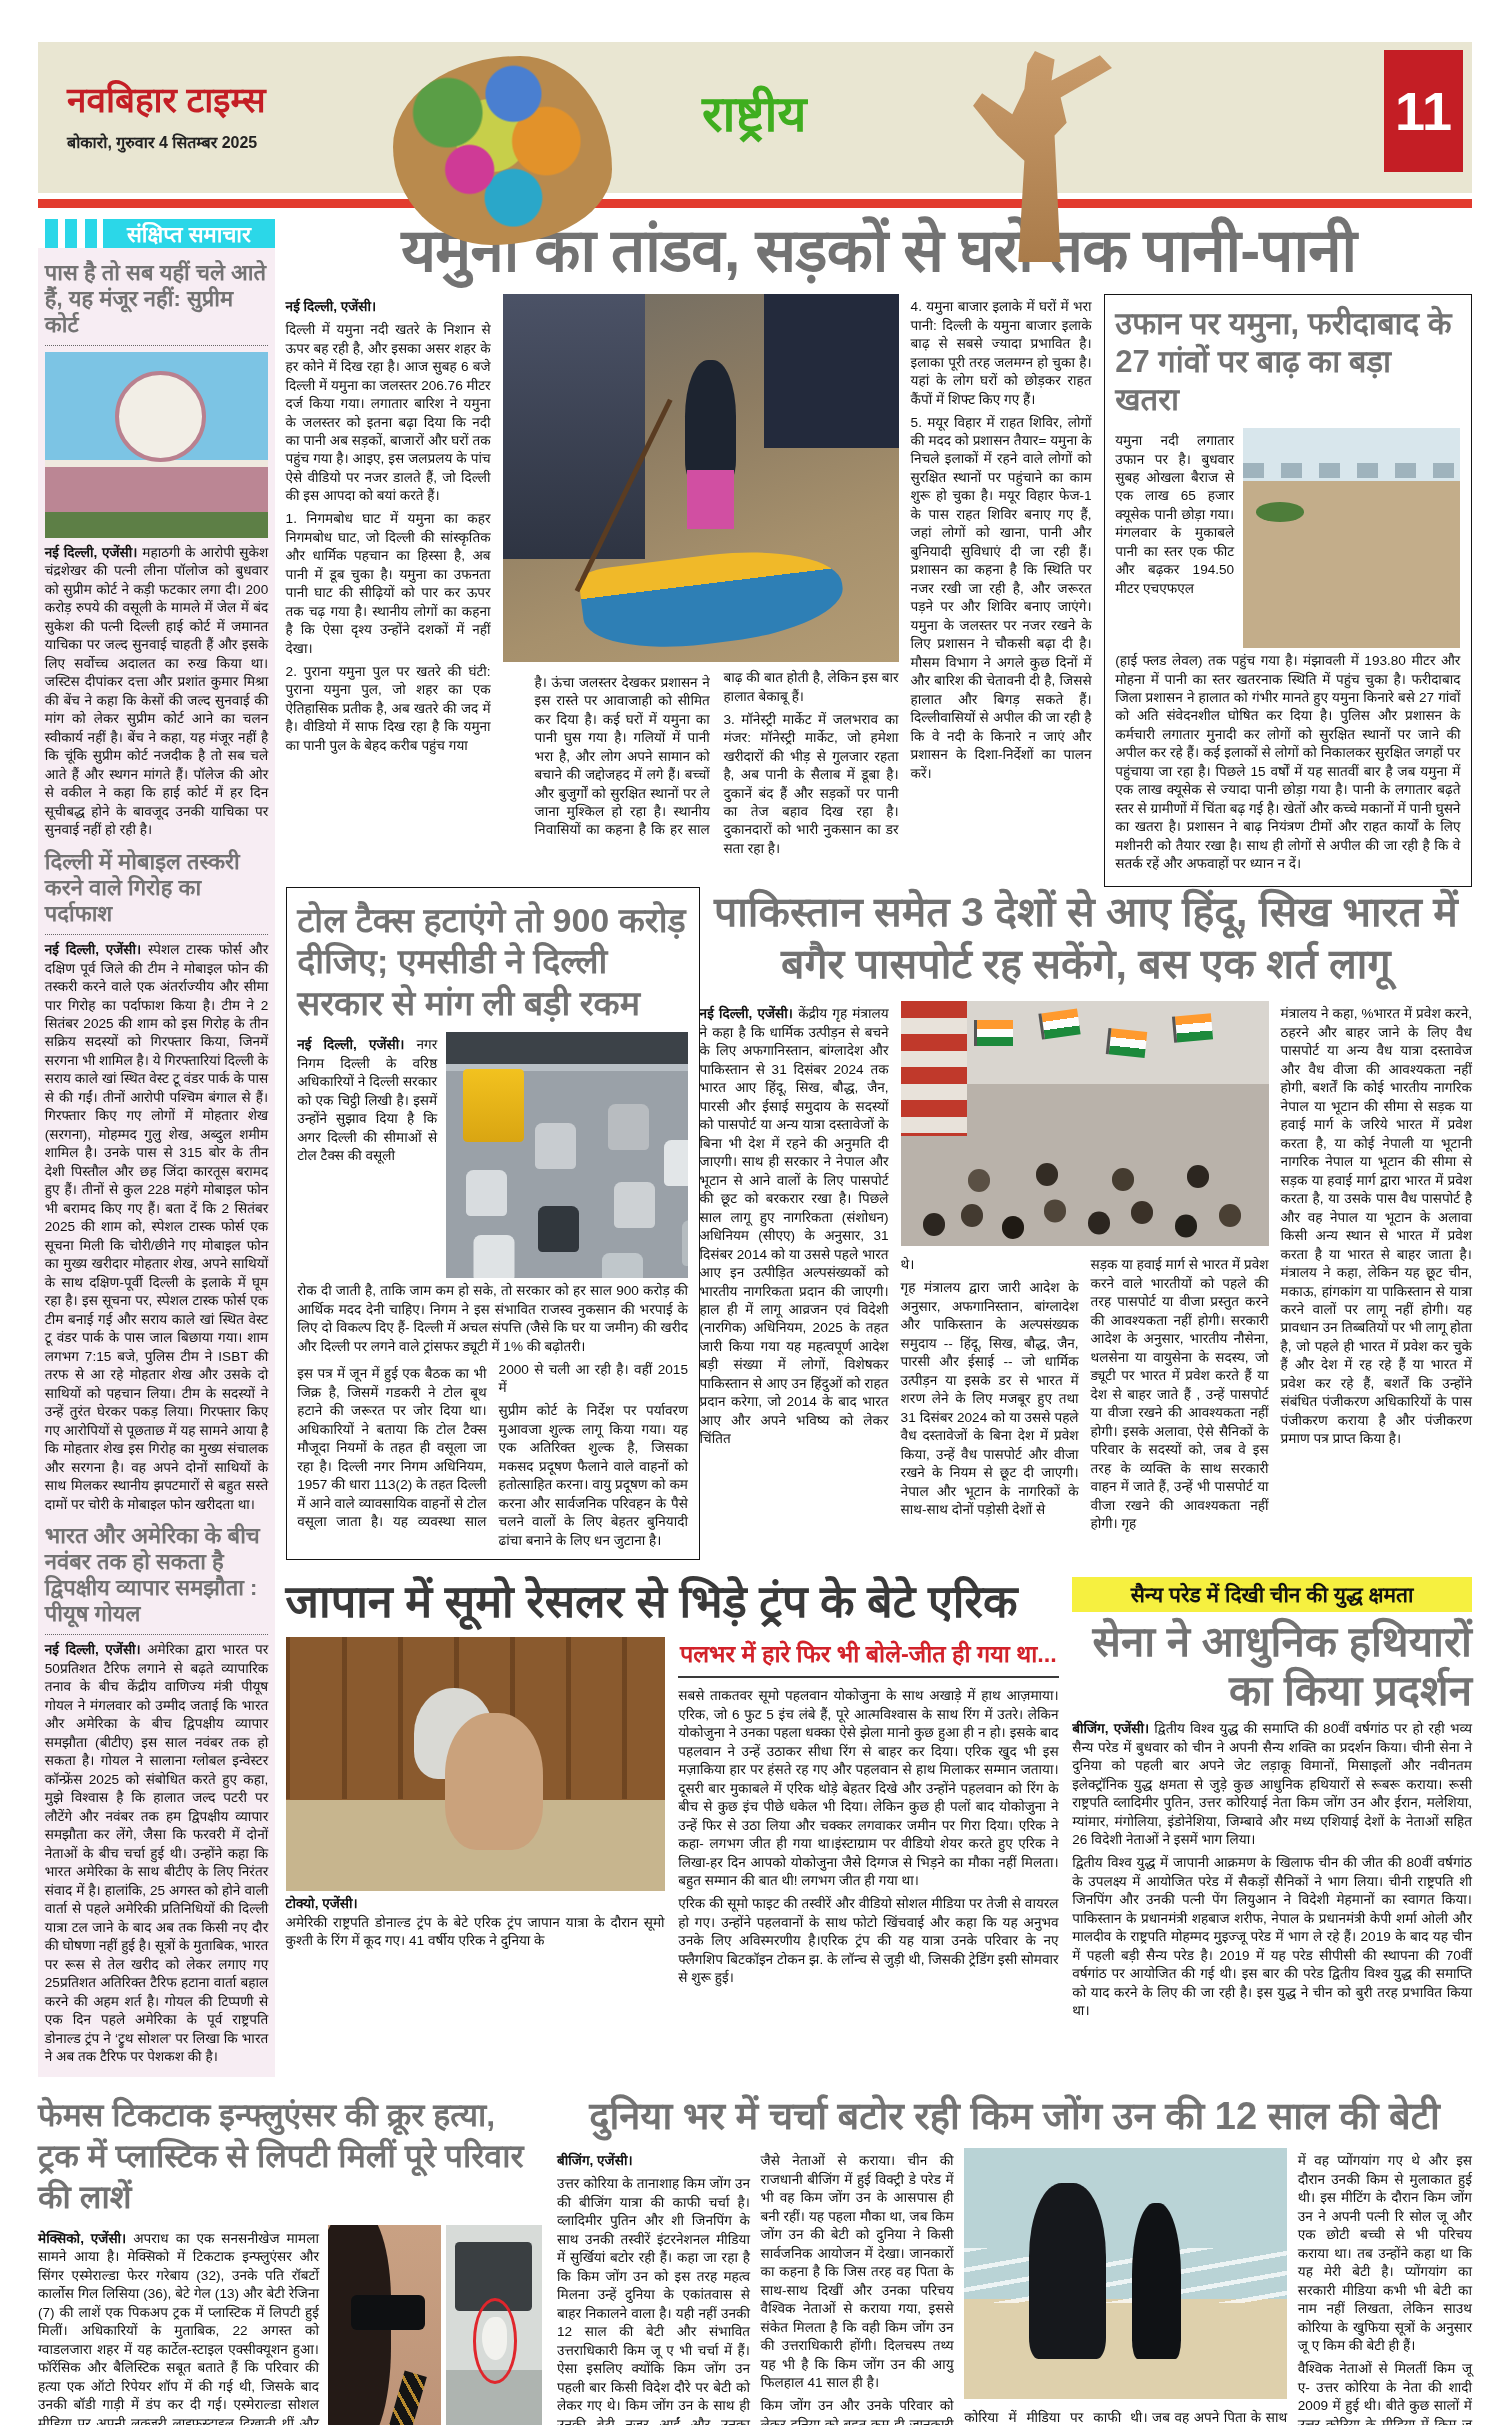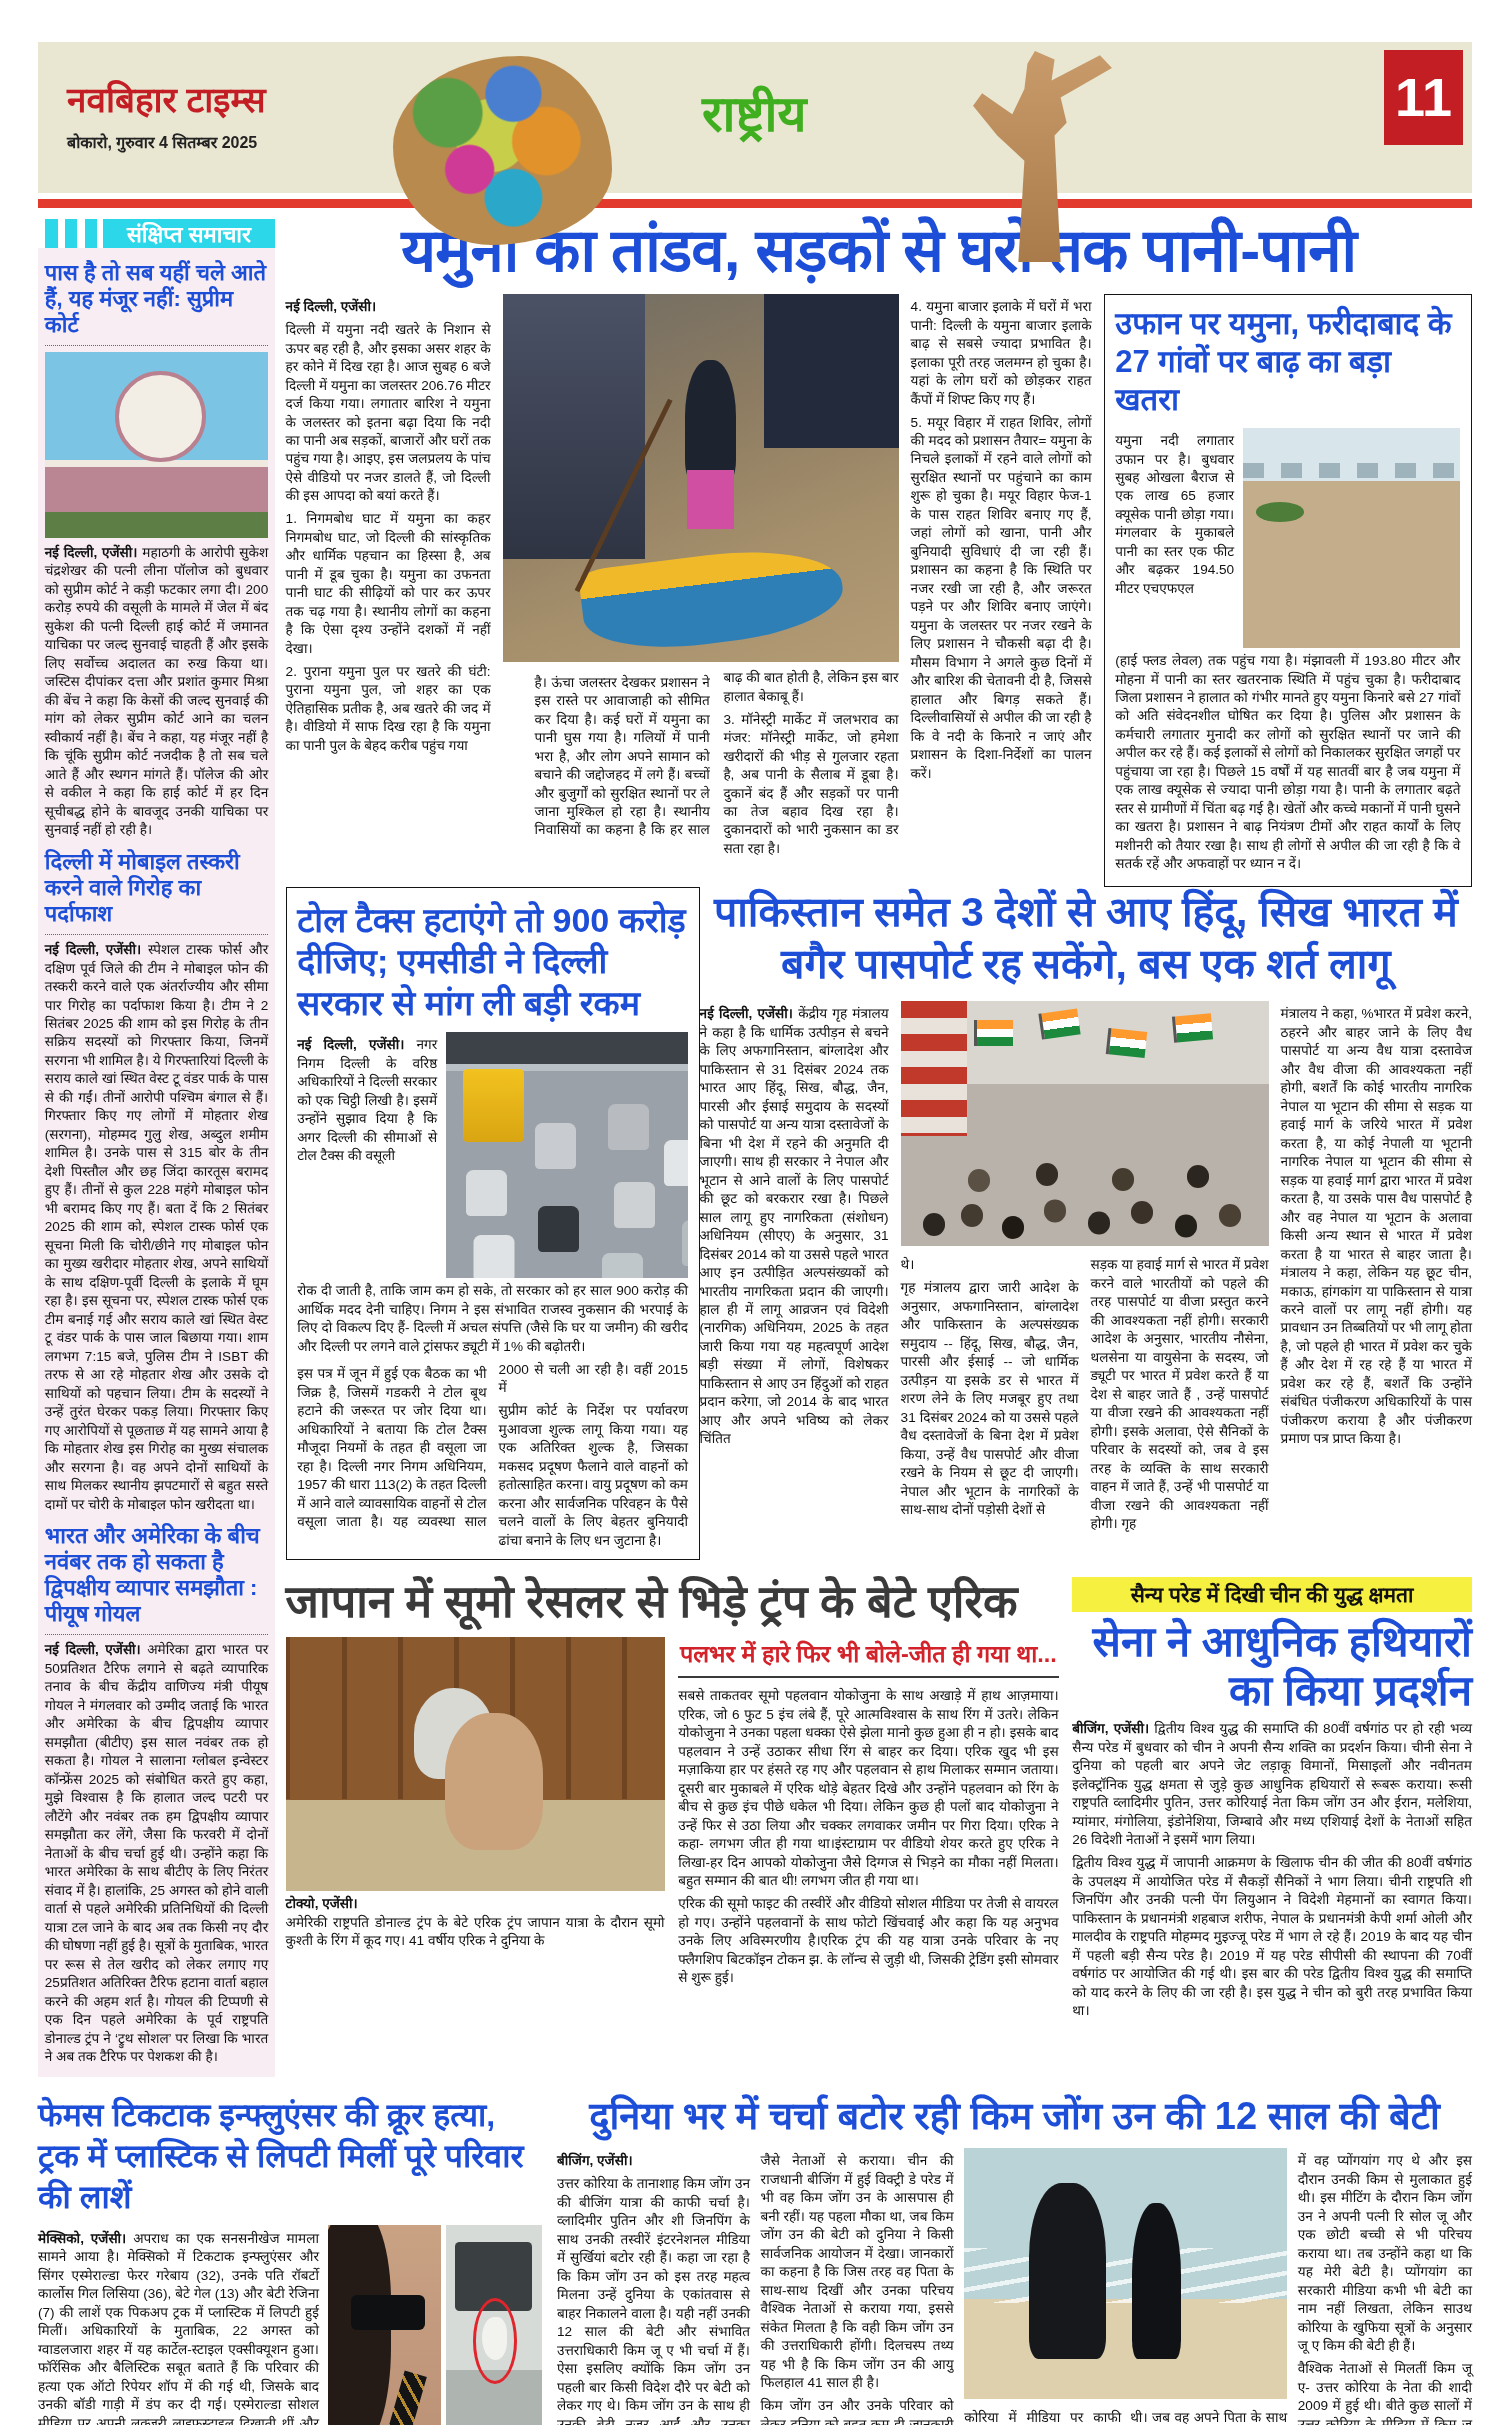--- a/index.html
+++ b/index.html
@@ -16,28 +16,28 @@
       radial-gradient(circle at 55% 20%,#4a7fd0 0 14%,transparent 15%),
       radial-gradient(circle at 70% 45%,#e2922a 0 18%,transparent 19%),
       radial-gradient(circle at 35% 60%,#cf3a96 0 13%,transparent 14%),
       radial-gradient(circle at 55% 75%,#2aa7c9 0 15%,transparent 16%),
       radial-gradient(circle at 45% 42%,#c7cf4a 0 22%,transparent 23%),#b98a4d;
     border-radius:58% 42% 55% 45% / 48% 60% 40% 52%;}
   .section-name{position:absolute;left:664px;top:36px;color:#3fae1f;font-size:50px;font-weight:bold;}
   .statue-art{position:absolute;left:929px;top:9px;width:151px;height:211px;z-index:3;
     background:linear-gradient(#c99b6a,#a97b4a);
     clip-path:polygon(45% 0,58% 4%,56% 14%,88% 2%,96% 8%,62% 22%,66% 34%,58% 40%,62% 100%,34% 100%,38% 52%,20% 40%,4% 26%,10% 20%,30% 30%,38% 18%,40% 6%);}
-  .pagenum{position:absolute;right:9px;top:7.5px;width:79px;height:95px;background:#c41e25;color:#fff;
+  .pagenum{position:absolute;right:9px;top:7.5px;width:79px;height:122px;background:#c41e25;color:#fff;
     font-size:54px;font-weight:bold;display:flex;align-items:center;justify-content:center;}
   .red-rule{margin:6px 38px 10.6px;height:9px;background:#e23b2e;}
 
   
   p.bd{font-size:13.6px;line-height:1.36;text-align:justify;margin:4.5px 0;}
   .bold{font-weight:bold;}
-  h1,h2,h3{font-weight:bold;color:#1d4ed8;}
+  h1,h2,h3{font-weight:bold;color:#737373;}
 
   
   .row-top{display:flex;gap:10.6px;padding:0 38px;}
   .briefs{width:237px;flex:none;background:#f7edf3;padding:0 6.8px 6px;}
   .briefs-head{display:flex;height:29px;margin:0 -6.8px 7.5px;}
   .briefs-bars{width:65px;background:repeating-linear-gradient(90deg,#ffffff 0 7.5px,#2bd7e8 7.5px 19.6px);}
   .briefs-title{flex:1;background:#2bd7e8;color:#fff;font-size:22px;font-weight:bold;display:flex;align-items:center;justify-content:center;}
   .briefs h3{font-size:22px;line-height:1.18;padding:4.5px 0 7.5px;border-bottom:1.5px dotted #666;margin-bottom:6px;}
   .ph-court{height:186px;margin:1.5px 0 6px;position:relative;overflow:hidden;background:linear-gradient(#7cc4e4 0 58%,#efe9df 58% 100%);}
   .ph-court::before{content:"";position:absolute;left:50%;top:10%;width:83px;height:83px;margin-left:-42px;background:#f2eee6;border:4.5px solid #b9808f;border-radius:50%;}

